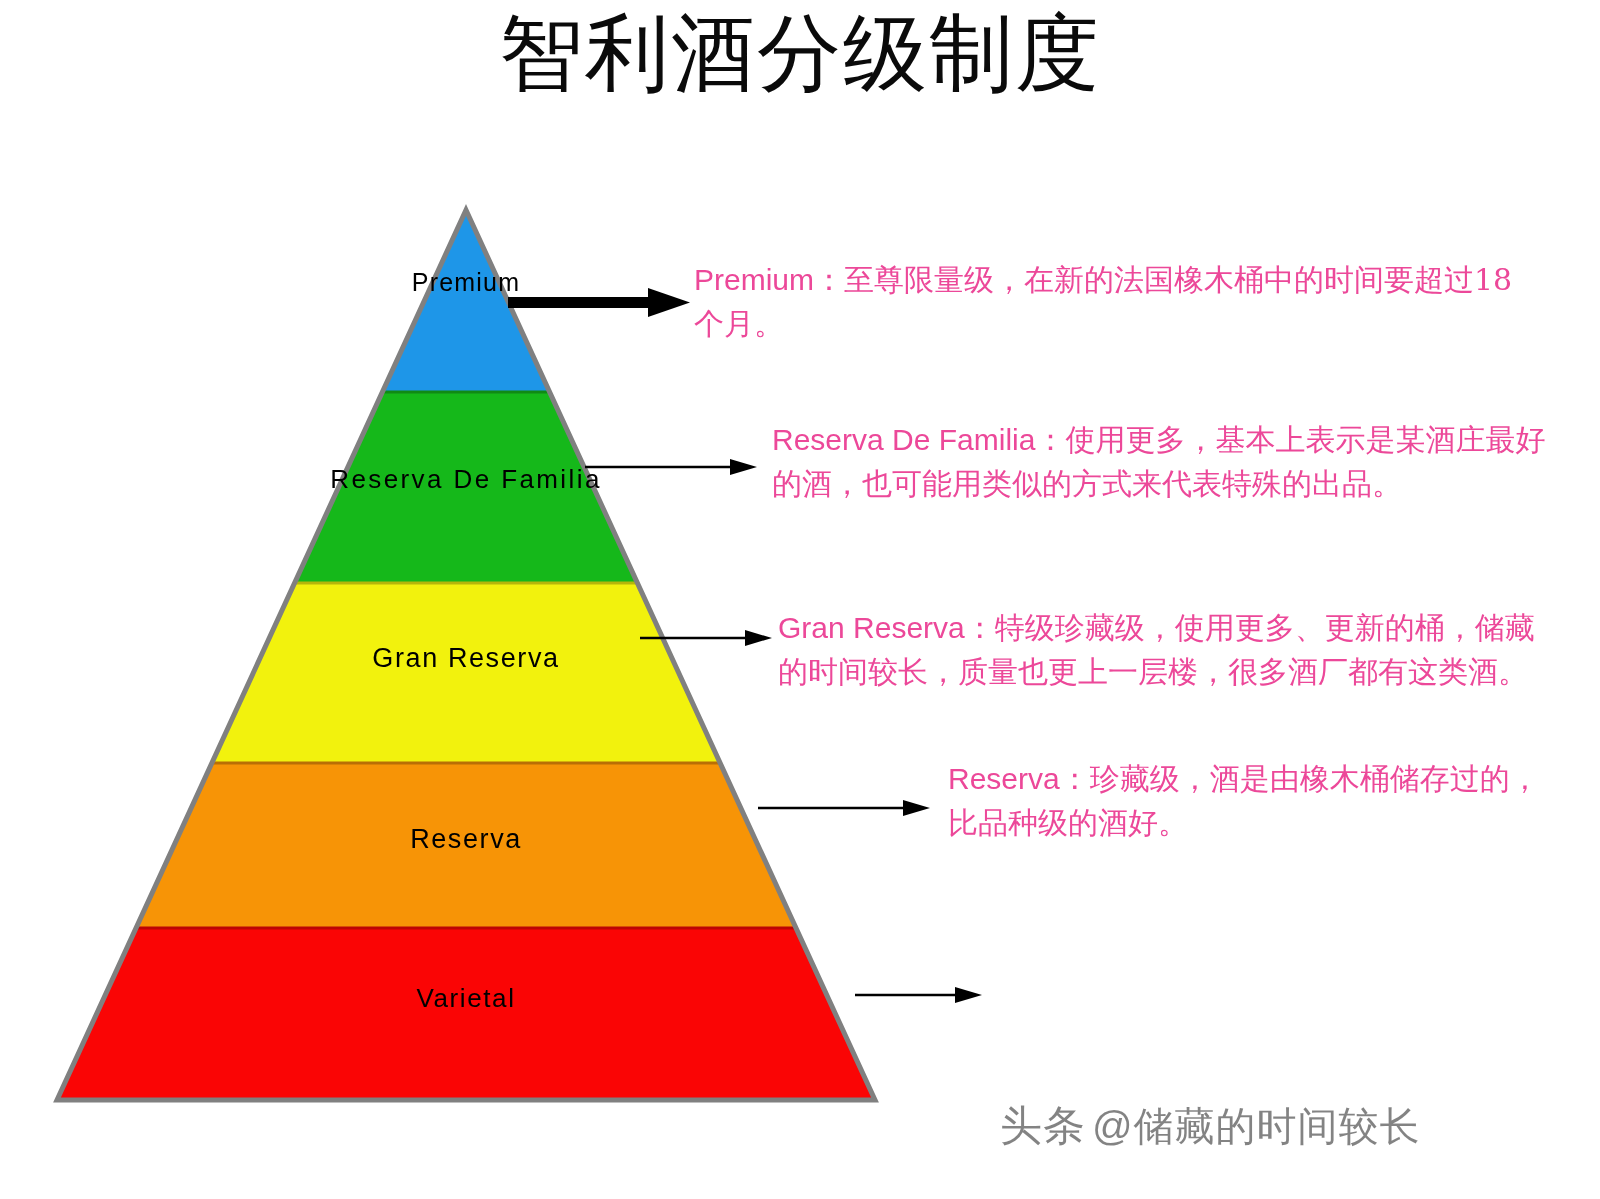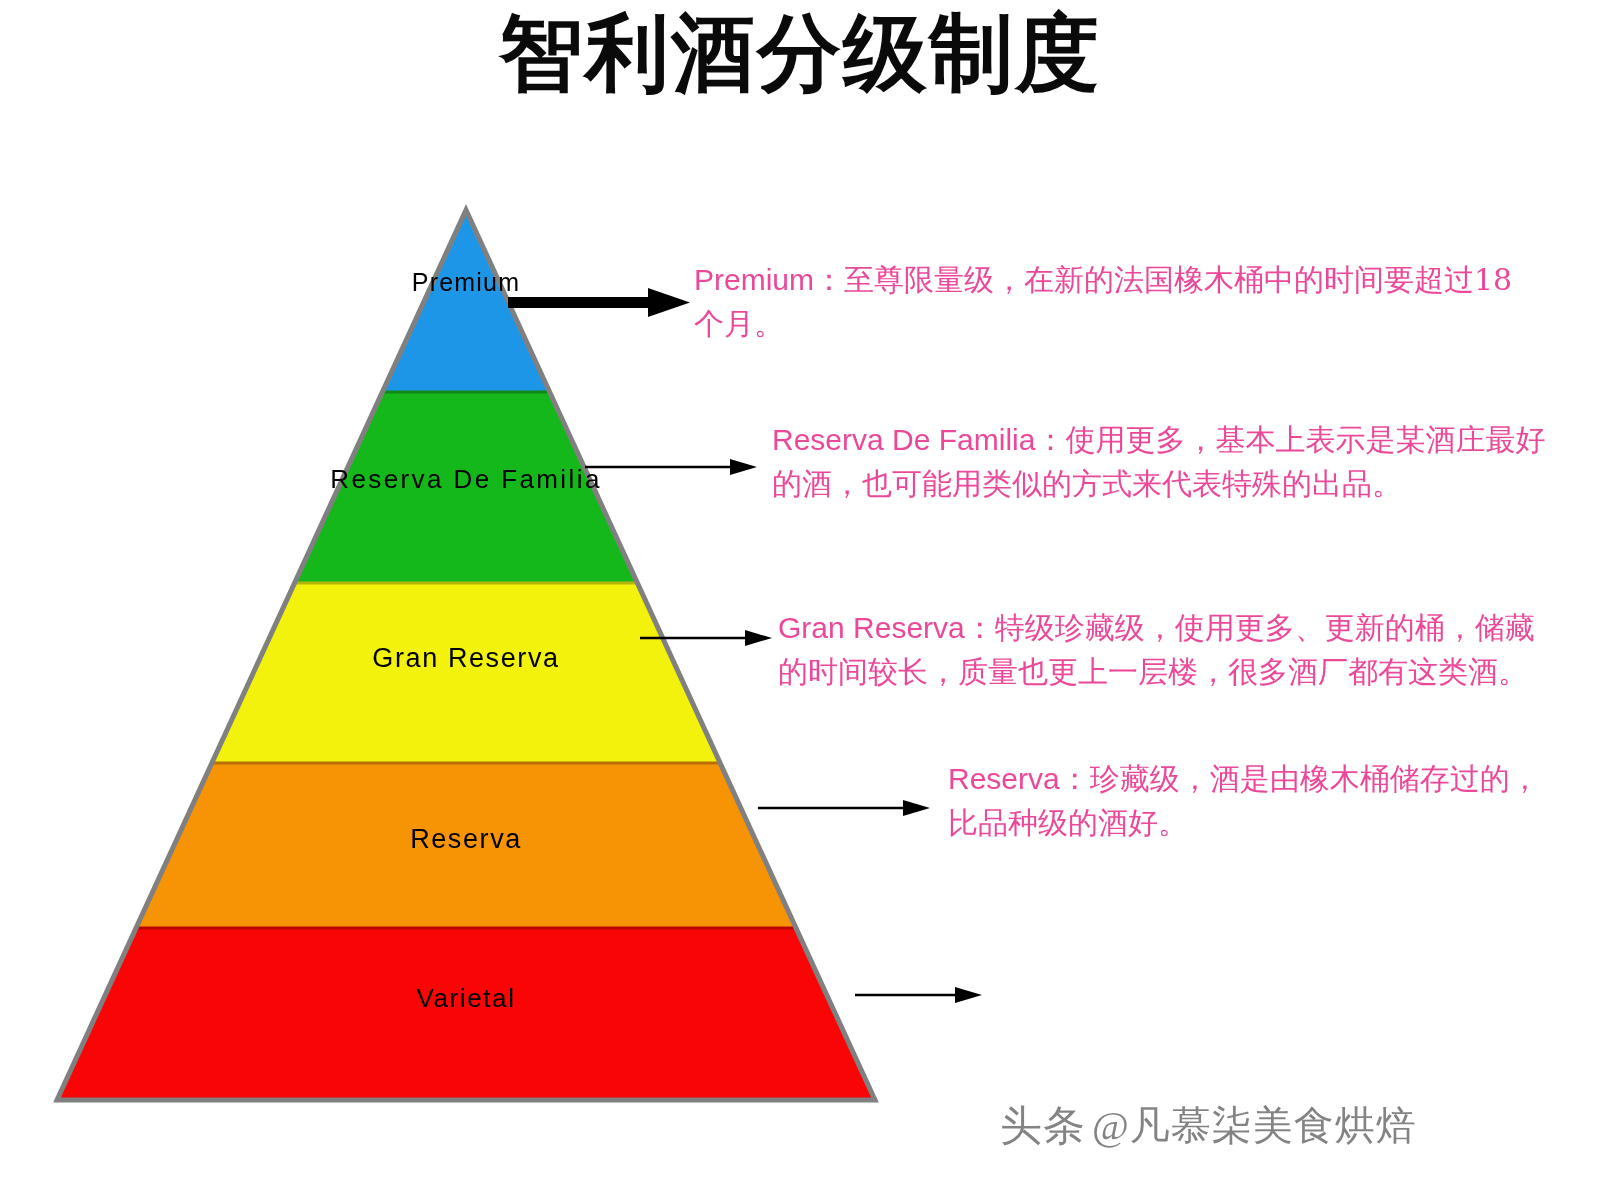--- a/index.html
+++ b/index.html
@@ -7,21 +7,21 @@
     width:1600px;height:1199px;background:#ffffff;overflow:hidden;
     font-family:"Liberation Sans","DejaVu Sans",sans-serif;color:#000;
     position:relative;
   }
   #stage{position:absolute;left:0;top:0;width:1600px;height:1199px;}
 
   
   .title{
     position:absolute;left:0;top:4px;width:1600px;text-align:center;
     font-family:"DejaVu Serif","Liberation Serif",serif;
-    font-size:84px;line-height:98px;font-weight:700;letter-spacing:2px;
+    font-size:84px;line-height:98px;font-weight:400;letter-spacing:2px;
     color:#0a0a0a;white-space:nowrap;
   }
 
   
   #pyramid{position:absolute;left:0;top:0;width:1600px;height:1199px;}
 
   
   .band-label{
     position:absolute;text-align:center;color:#000;
     font-family:"Liberation Sans","DejaVu Sans",sans-serif;
@@ -45,21 +45,21 @@
   }
   .c-premium{left:694px;top:258px;width:840px;}
   .c-rdf{left:772px;top:418px;width:780px;}
   .c-gran{left:778px;top:606px;width:780px;}
   .c-reserva{left:948px;top:757px;width:610px;}
   .c-varietal{left:996px;top:934px;width:560px;}
 
   
   .watermark{
     position:absolute;left:1000px;top:1096px;width:560px;height:60px;
-    font-family:Liberation Serif, serif;
+    font-family:Liberation Sans, sans-serif;
     font-size:42px;line-height:56px;letter-spacing:1px;
     color:rgba(30,30,30,0.55);white-space:nowrap;
     display:flex;align-items:center;gap:6px;
   }
   .wm-badge{font-size:40px;}
 </style>
 </head>
 <body>
 
 <div id="stage">
@@ -140,16 +140,16 @@
     <span class="lat">Gran Reserva</span><span>：</span><span>特级珍藏级，使用更多、更新的桶，储藏的时间较长，质量也更上一层楼，很多酒厂都有这类酒。</span>
   </div>
 
   <div class="callout c-reserva">
     <span class="lat">Reserva</span><span>：</span><span>珍藏级，酒是由橡木桶储存过的，比品种级的酒好。</span>
   </div>
 
 
   <div class="watermark">
     <span>头条</span>
-    <span class="wm-badge">@凡慕柒美食烘焙</span>
+    <span class="wm-badge">@储藏的时间较长</span>
   </div>
 
 </div>
 
 </body></html>

